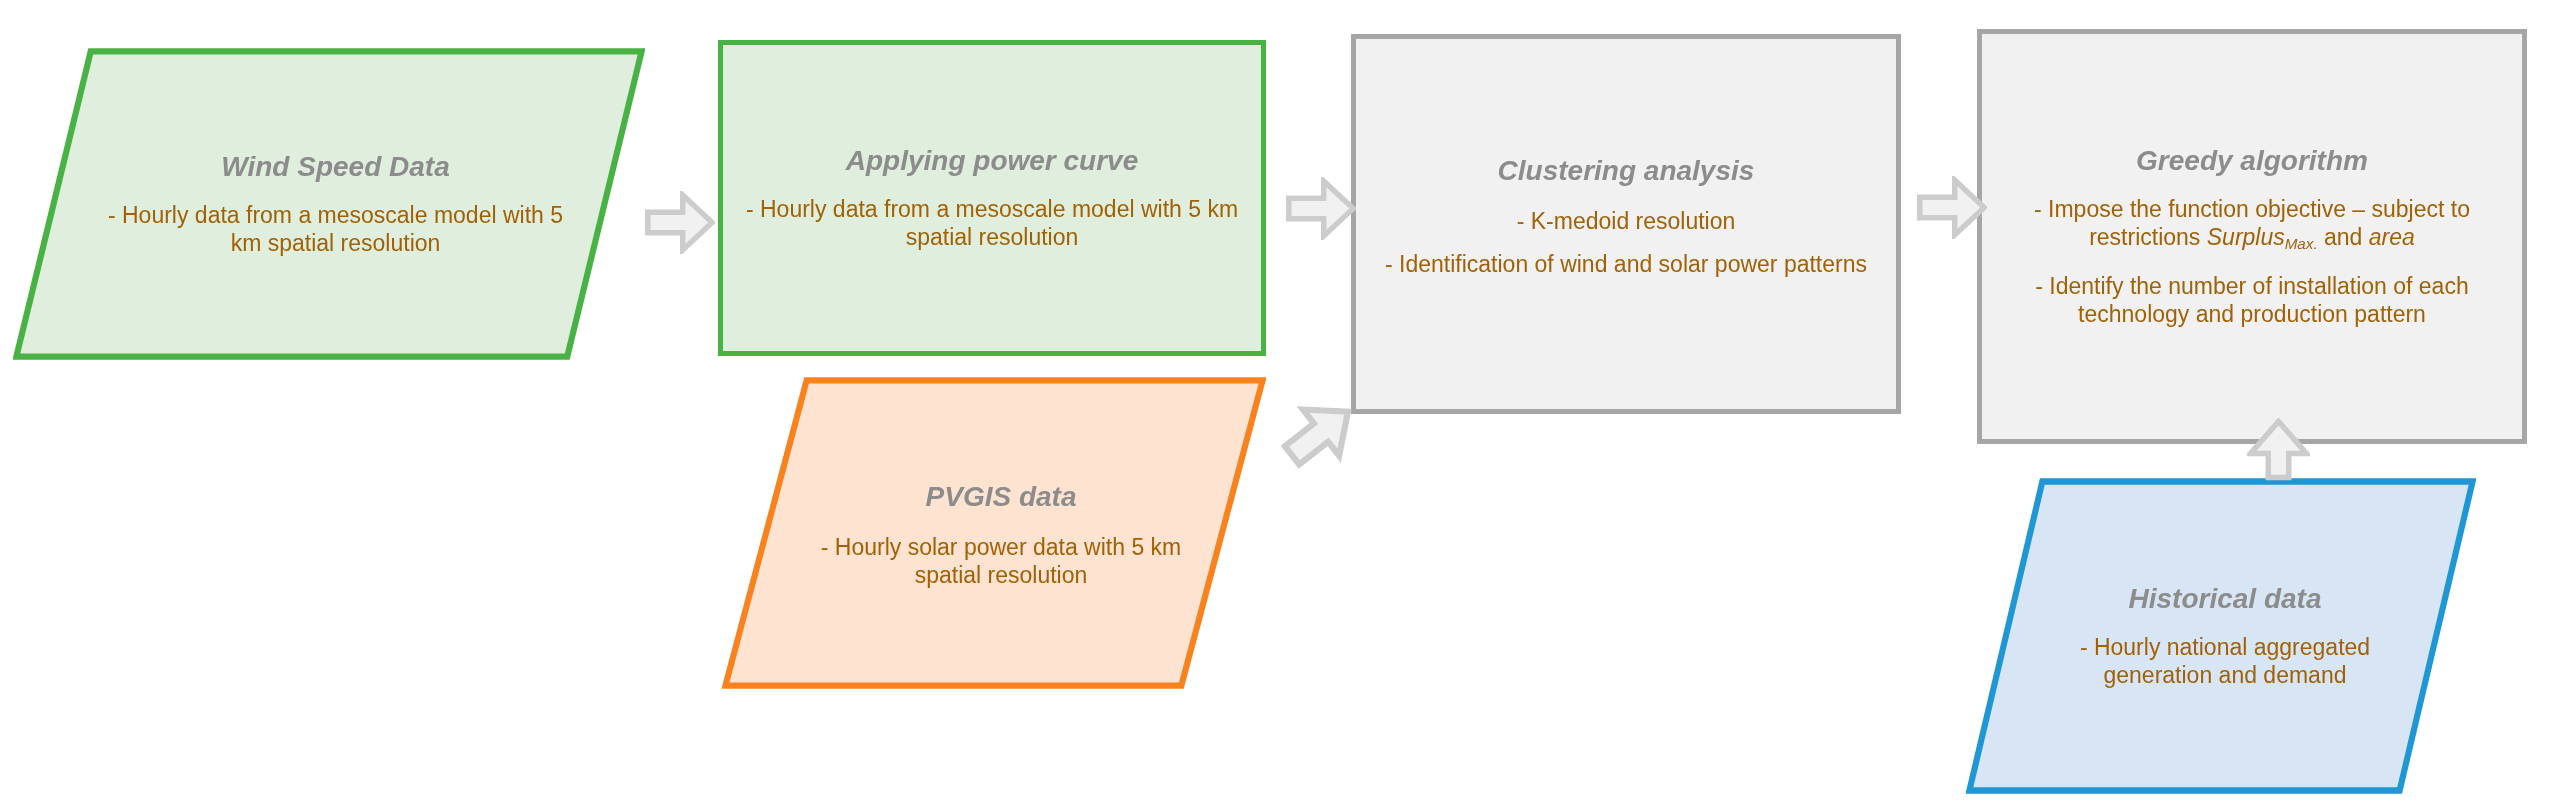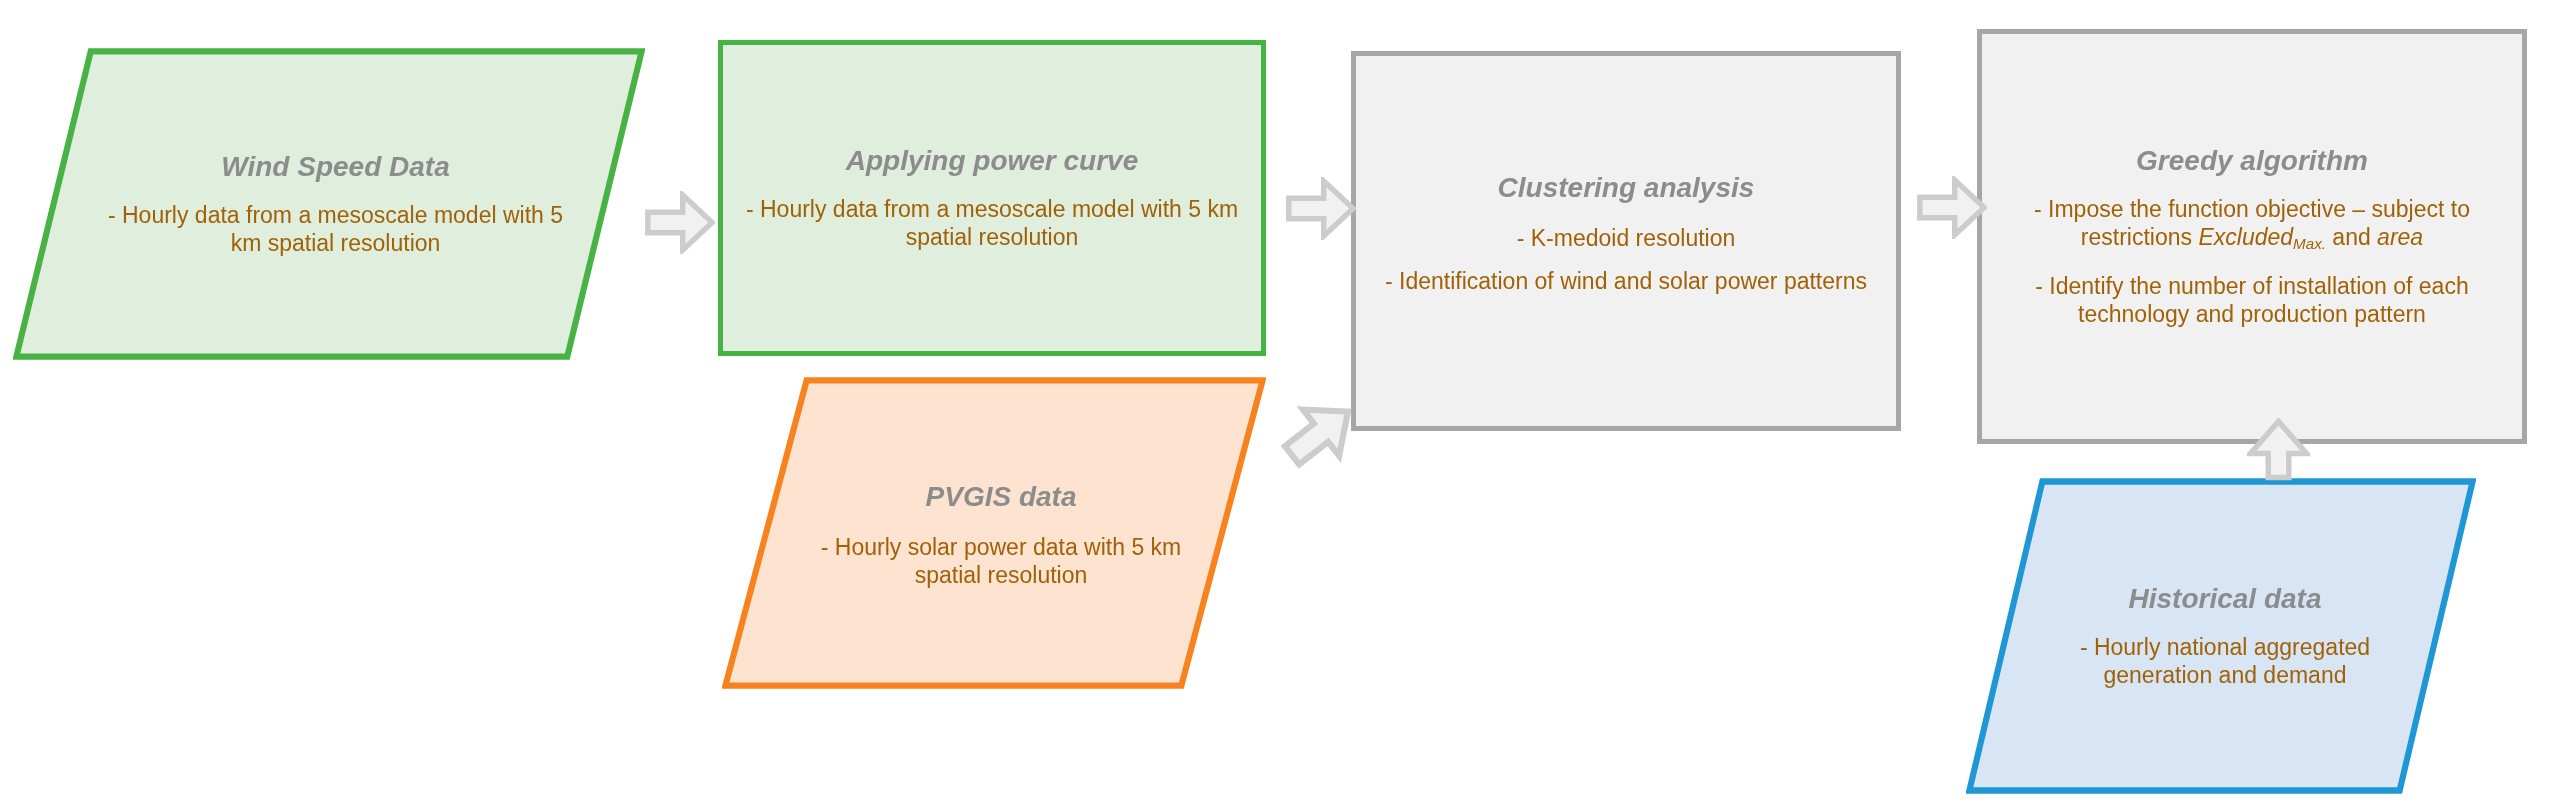--- a/index.html
+++ b/index.html
@@ -62,21 +62,21 @@
     position:absolute;
     left:0;top:0;
     width:100%;height:100%;
     z-index:1;
   }
 
   
   #node-wind{ left:13px;  top:48px;  width:632px;  height:312px; padding:0 76px 0 89px;}
   #node-power{ left:718px; top:40px;  width:548px;  height:316px; padding:0 14px;}
   #node-pvgis{ left:722px; top:377px; width:544px;  height:312px; padding:4px 75px 0 89px;}
-  #node-cluster{ left:1351px; top:51px;  width:550px;  height:380px; padding:0 34px;}
+  #node-cluster{ left:1351px; top:34px;  width:550px;  height:380px; padding:0 34px;}
   #node-greedy{ left:1977px; top:29px;  width:550px;  height:415px; padding:0 26px;}
   #node-hist{ left:1966px; top:478px; width:510px;  height:316px; padding:0 74px 0 82px;}
 
   #node-power .title{margin-bottom:18px;}
   #node-cluster .title{margin-bottom:19px;}
   #node-cluster .bullet{margin-bottom:15px;}
   #node-greedy .title{margin-bottom:18px;}
   #node-hist .title{margin-bottom:18px;}
   #node-pvgis .title{margin-bottom:20.5px;}
   #node-wind .title{margin-bottom:18px;}
@@ -144,21 +144,21 @@
   </div>
 
   <svg class="arrow" id="arrow-4" style="left:1917px;top:176px;width:70px;height:63px;" viewBox="0 0 102 92">
     <polygon points="4,31 55,31 55,6 98,46 55,86 55,61 4,61" fill="#f1f1f1" stroke="#cccccc" stroke-width="8" stroke-linejoin="miter"></polygon>
   </svg>
 
   <div class="node rect" id="node-greedy">
     <div class="shape-bg" style="background:#f1f1f1;border:5.5px solid #a6a6a6;"></div>
     <div class="inner">
       <div class="title">Greedy algorithm</div>
-      <div class="bullet"><span>- Impose the function objective – subject to restrictions </span><span class="ital">Excluded</span><span class="sub">Max.</span><span> and </span><span class="ital">area</span></div>
+      <div class="bullet"><span>- Impose the function objective – subject to restrictions </span><span class="ital">Surplus</span><span class="sub">Max.</span><span> and </span><span class="ital">area</span></div>
       <div class="bullet">- Identify the number of installation of each technology and production pattern</div>
     </div>
   </div>
 
   <svg class="arrow" id="arrow-5" style="left:2247px;top:418px;width:63px;height:63px;" viewBox="0 0 92 92">
     <polygon points="46,5 87,52 61,52 61,87 31,87 31,52 5,52" fill="#f1f1f1" stroke="#cccccc" stroke-width="8" stroke-linejoin="miter"></polygon>
   </svg>
 
   <div class="node para" id="node-hist">
     <svg class="shape-bg" viewBox="0 0 748 445" preserveAspectRatio="none">

